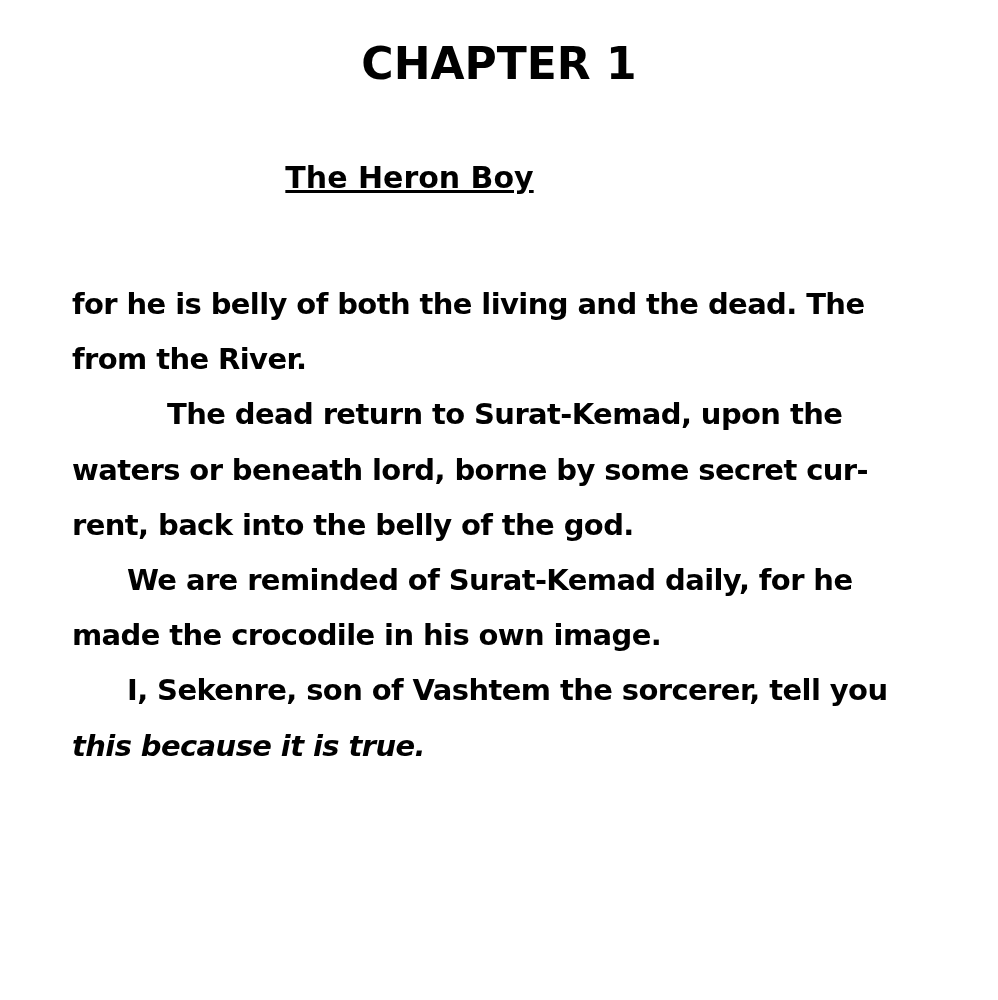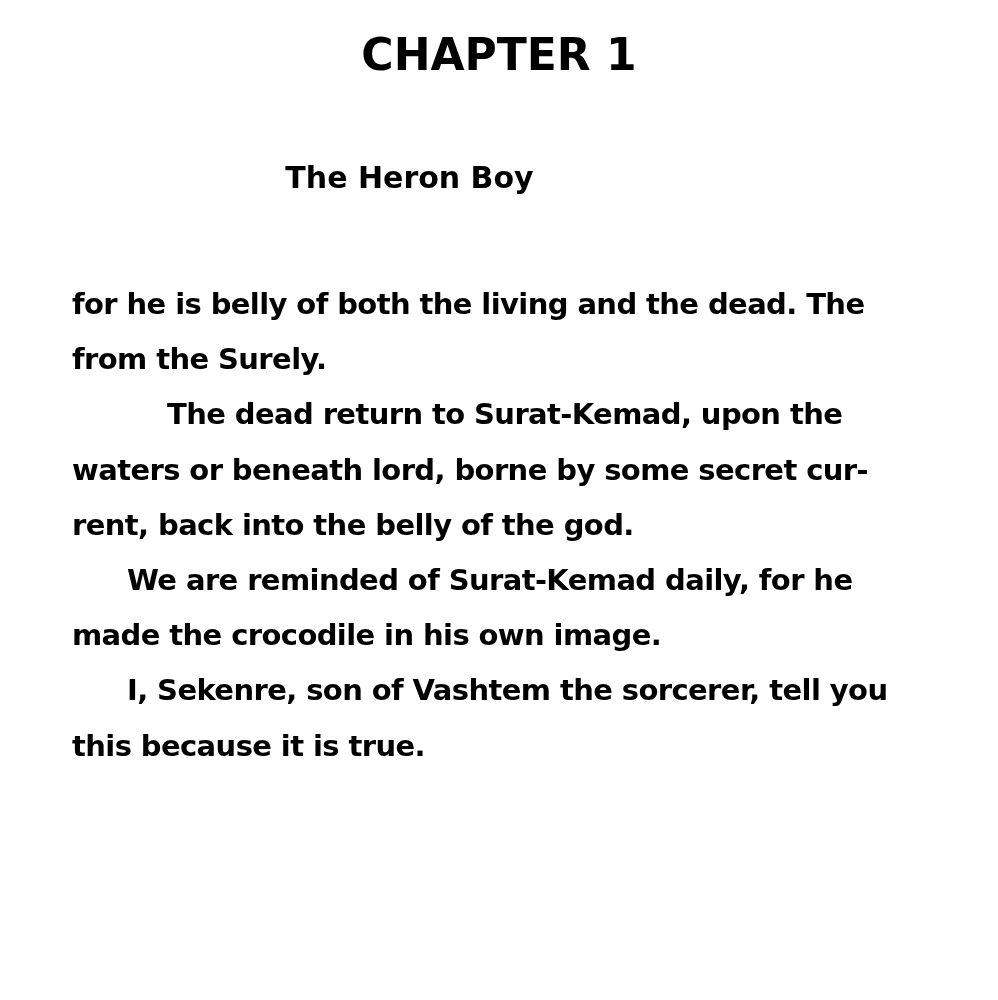--- a/index.html
+++ b/index.html
@@ -18,40 +18,41 @@
     .page {
       position: absolute;
       left: 0; top: 0;
       width: 998px;
       height: 1000px;
     }
     .chapter-title {
       position: absolute;
       left: 0;
       width: 998px;
-      top: 27px;
+      top: 36px;
       text-align: center;
       font-family: "DejaVu Sans", "Liberation Sans", sans-serif;
       font-weight: bold;
       font-size: 44px;
       line-height: 56px;
       letter-spacing: 0px;
       margin: 0;
     }
     .chapter-subtitle {
       position: absolute;
       left: 0;
       width: 819px;
       top: 158px;
       text-align: center;
       font-family: "DejaVu Sans", "Liberation Sans", sans-serif;
       font-weight: bold;
       font-size: 30px;
       line-height: 40px;
       margin: 0;
+      text-decoration: underline;
     }
     .body-text {
       position: absolute;
       left: 72px;
       top: 277px;
       width: 880px;
       margin: 0;
       font-family: "DejaVu Sans", "Liberation Sans", sans-serif;
       font-weight: bold;
       font-size: 29px;
@@ -72,25 +73,25 @@
 </head>
 <body>
 
 <div class="page">
   <h1 class="chapter-title">CHAPTER 1</h1>
   <h2 class="chapter-subtitle">The Heron Boy</h2>
 
   <div class="body-text">
 
     <span class="line"><span style="display: inline-block; transform-origin: left center;">for he is belly of both the living and the dead. The</span></span>
-    <span class="line"><span style="display: inline-block; transform-origin: left center;">from the Surely.</span></span>
+    <span class="line"><span style="display: inline-block; transform-origin: left center;">from the River.</span></span>
 
     <span class="line indent"><span style="display: inline-block; transform-origin: left center; margin-left: 40px;">The dead return to Surat-Kemad, upon the</span></span>
     <span class="line"><span style="display: inline-block; transform-origin: left center;">waters or beneath lord, borne by some secret cur-</span></span>
     <span class="line"><span style="display: inline-block; transform-origin: left center;">rent, back into the belly of the god.</span></span>
 
     <span class="line indent"><span style="display: inline-block; transform-origin: left center;">We are reminded of Surat-Kemad daily, for he</span></span>
     <span class="line"><span style="display: inline-block; transform-origin: left center;">made the crocodile in his own image.</span></span>
 
     <span class="line indent"><span style="display: inline-block; transform-origin: left center;">I, Sekenre, son of Vashtem the sorcerer, tell you</span></span>
-    <span class="line"><span style="display: inline-block; transform-origin: left center;">this because it is true.</span></span>
+    <span class="line"><span style="display: inline-block; transform-origin: left center; font-style: italic;">this because it is true.</span></span>
   </div>
 </div>
 
 </body></html>

